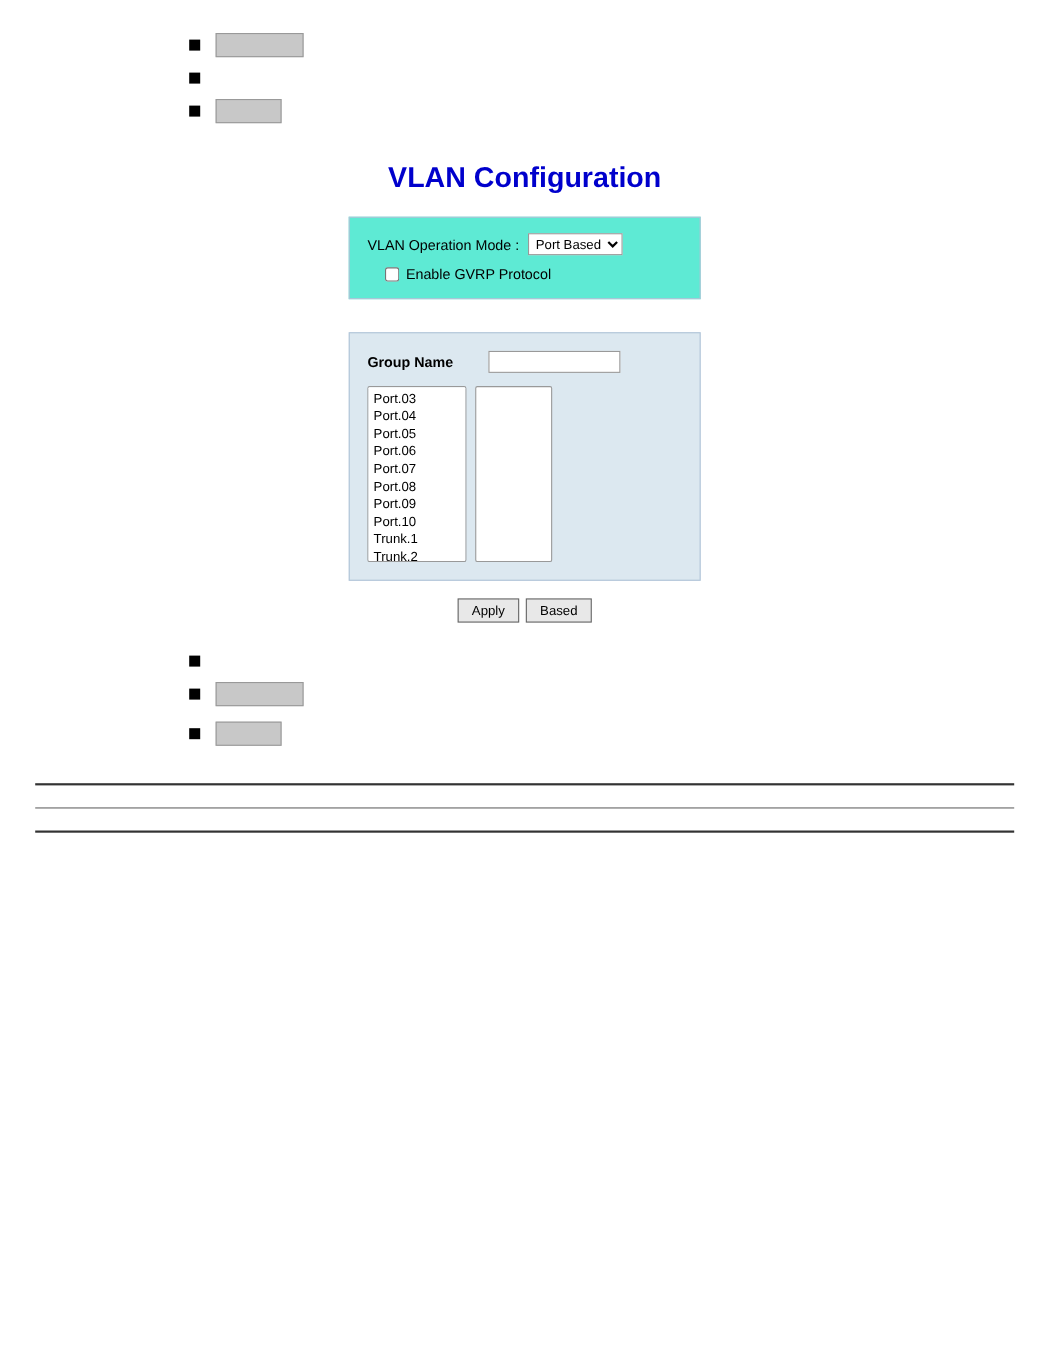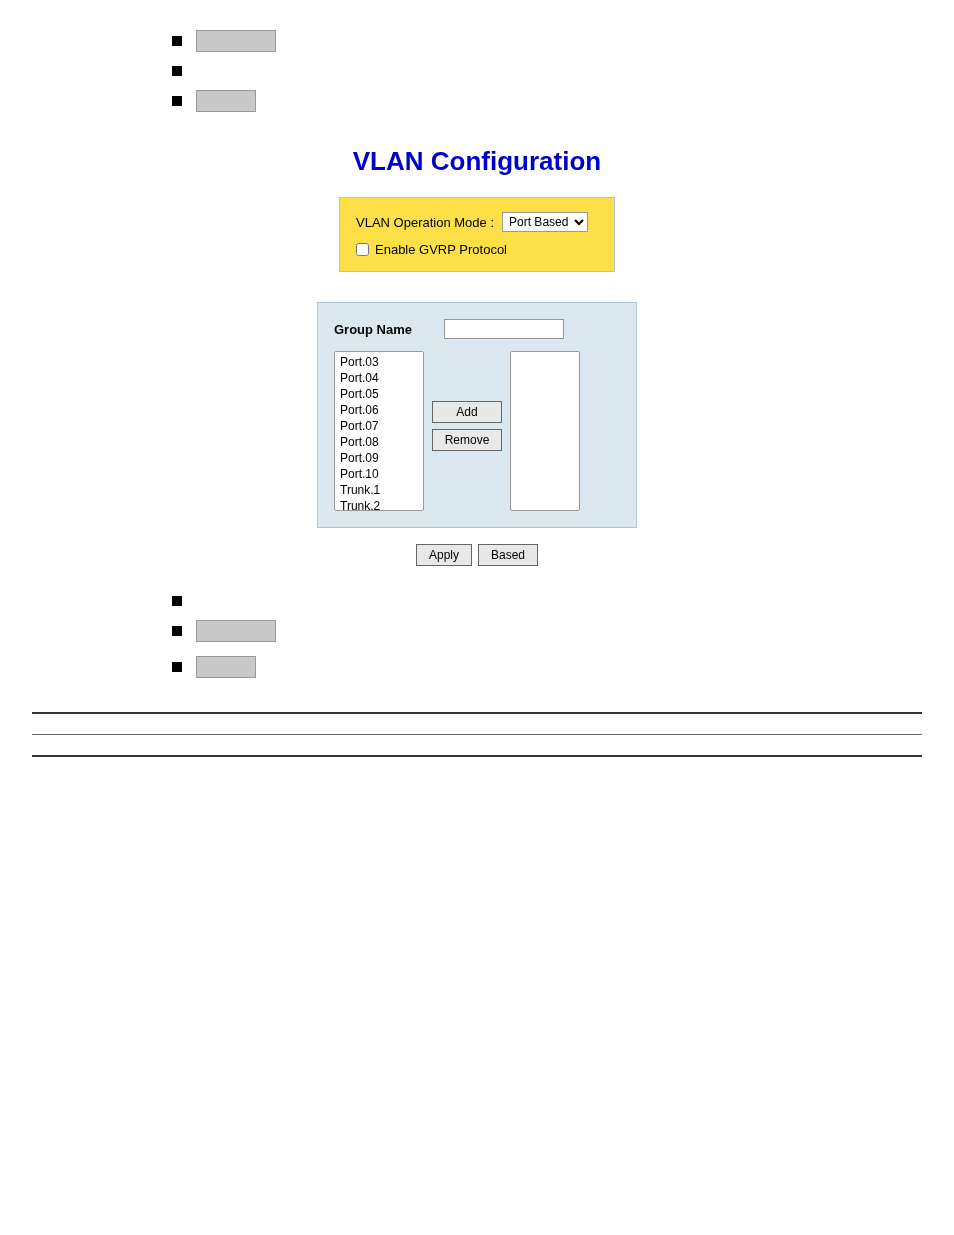--- a/index.html
+++ b/index.html
@@ -56,23 +56,23 @@
     }
 
     .page-title {
       font-size: 26px;
       font-weight: bold;
       color: #0000cc;
       margin-bottom: 20px;
     }
 
     .config-panel {
-      background: #fde047;
+      background: #5eead4;
       border: 1px solid #b0c4d8;
-      width: 276px;
+      width: 320px;
       padding: 14px 16px;
       margin-bottom: 30px;
     }
 
     .config-row {
       display: flex;
       align-items: center;
       margin-bottom: 10px;
     }
 
@@ -84,20 +84,21 @@
 
     .vlan-mode-select {
       font-size: 12px;
       border: 1px solid #999;
       background: #fff;
       padding: 1px 2px;
     }
 
     .gvrp-row {
       display: flex;
+      margin-left: 16px;
     }
     .gvrp-row input[type="checkbox"] {
       margin-right: 6px;
     }
     .gvrp-row label {
       font-size: 13px;
       color: #000;
     }
 
     
@@ -268,24 +269,20 @@
           <option>Port.05</option>
           <option>Port.06</option>
           <option>Port.07</option>
           <option>Port.08</option>
           <option>Port.09</option>
           <option>Port.10</option>
           <option>Trunk.1</option>
           <option>Trunk.2</option>
         </select>
 
-        <div class="port-buttons">
-          <button class="port-btn">Add</button>
-          <button class="port-btn">Remove</button>
-        </div>
 
         <select class="selected-list" multiple="">
         </select>
       </div>
     </div>
 
     <div class="action-buttons">
       <button class="action-btn">Apply</button>
       <button class="action-btn">Based</button>
     </div>

